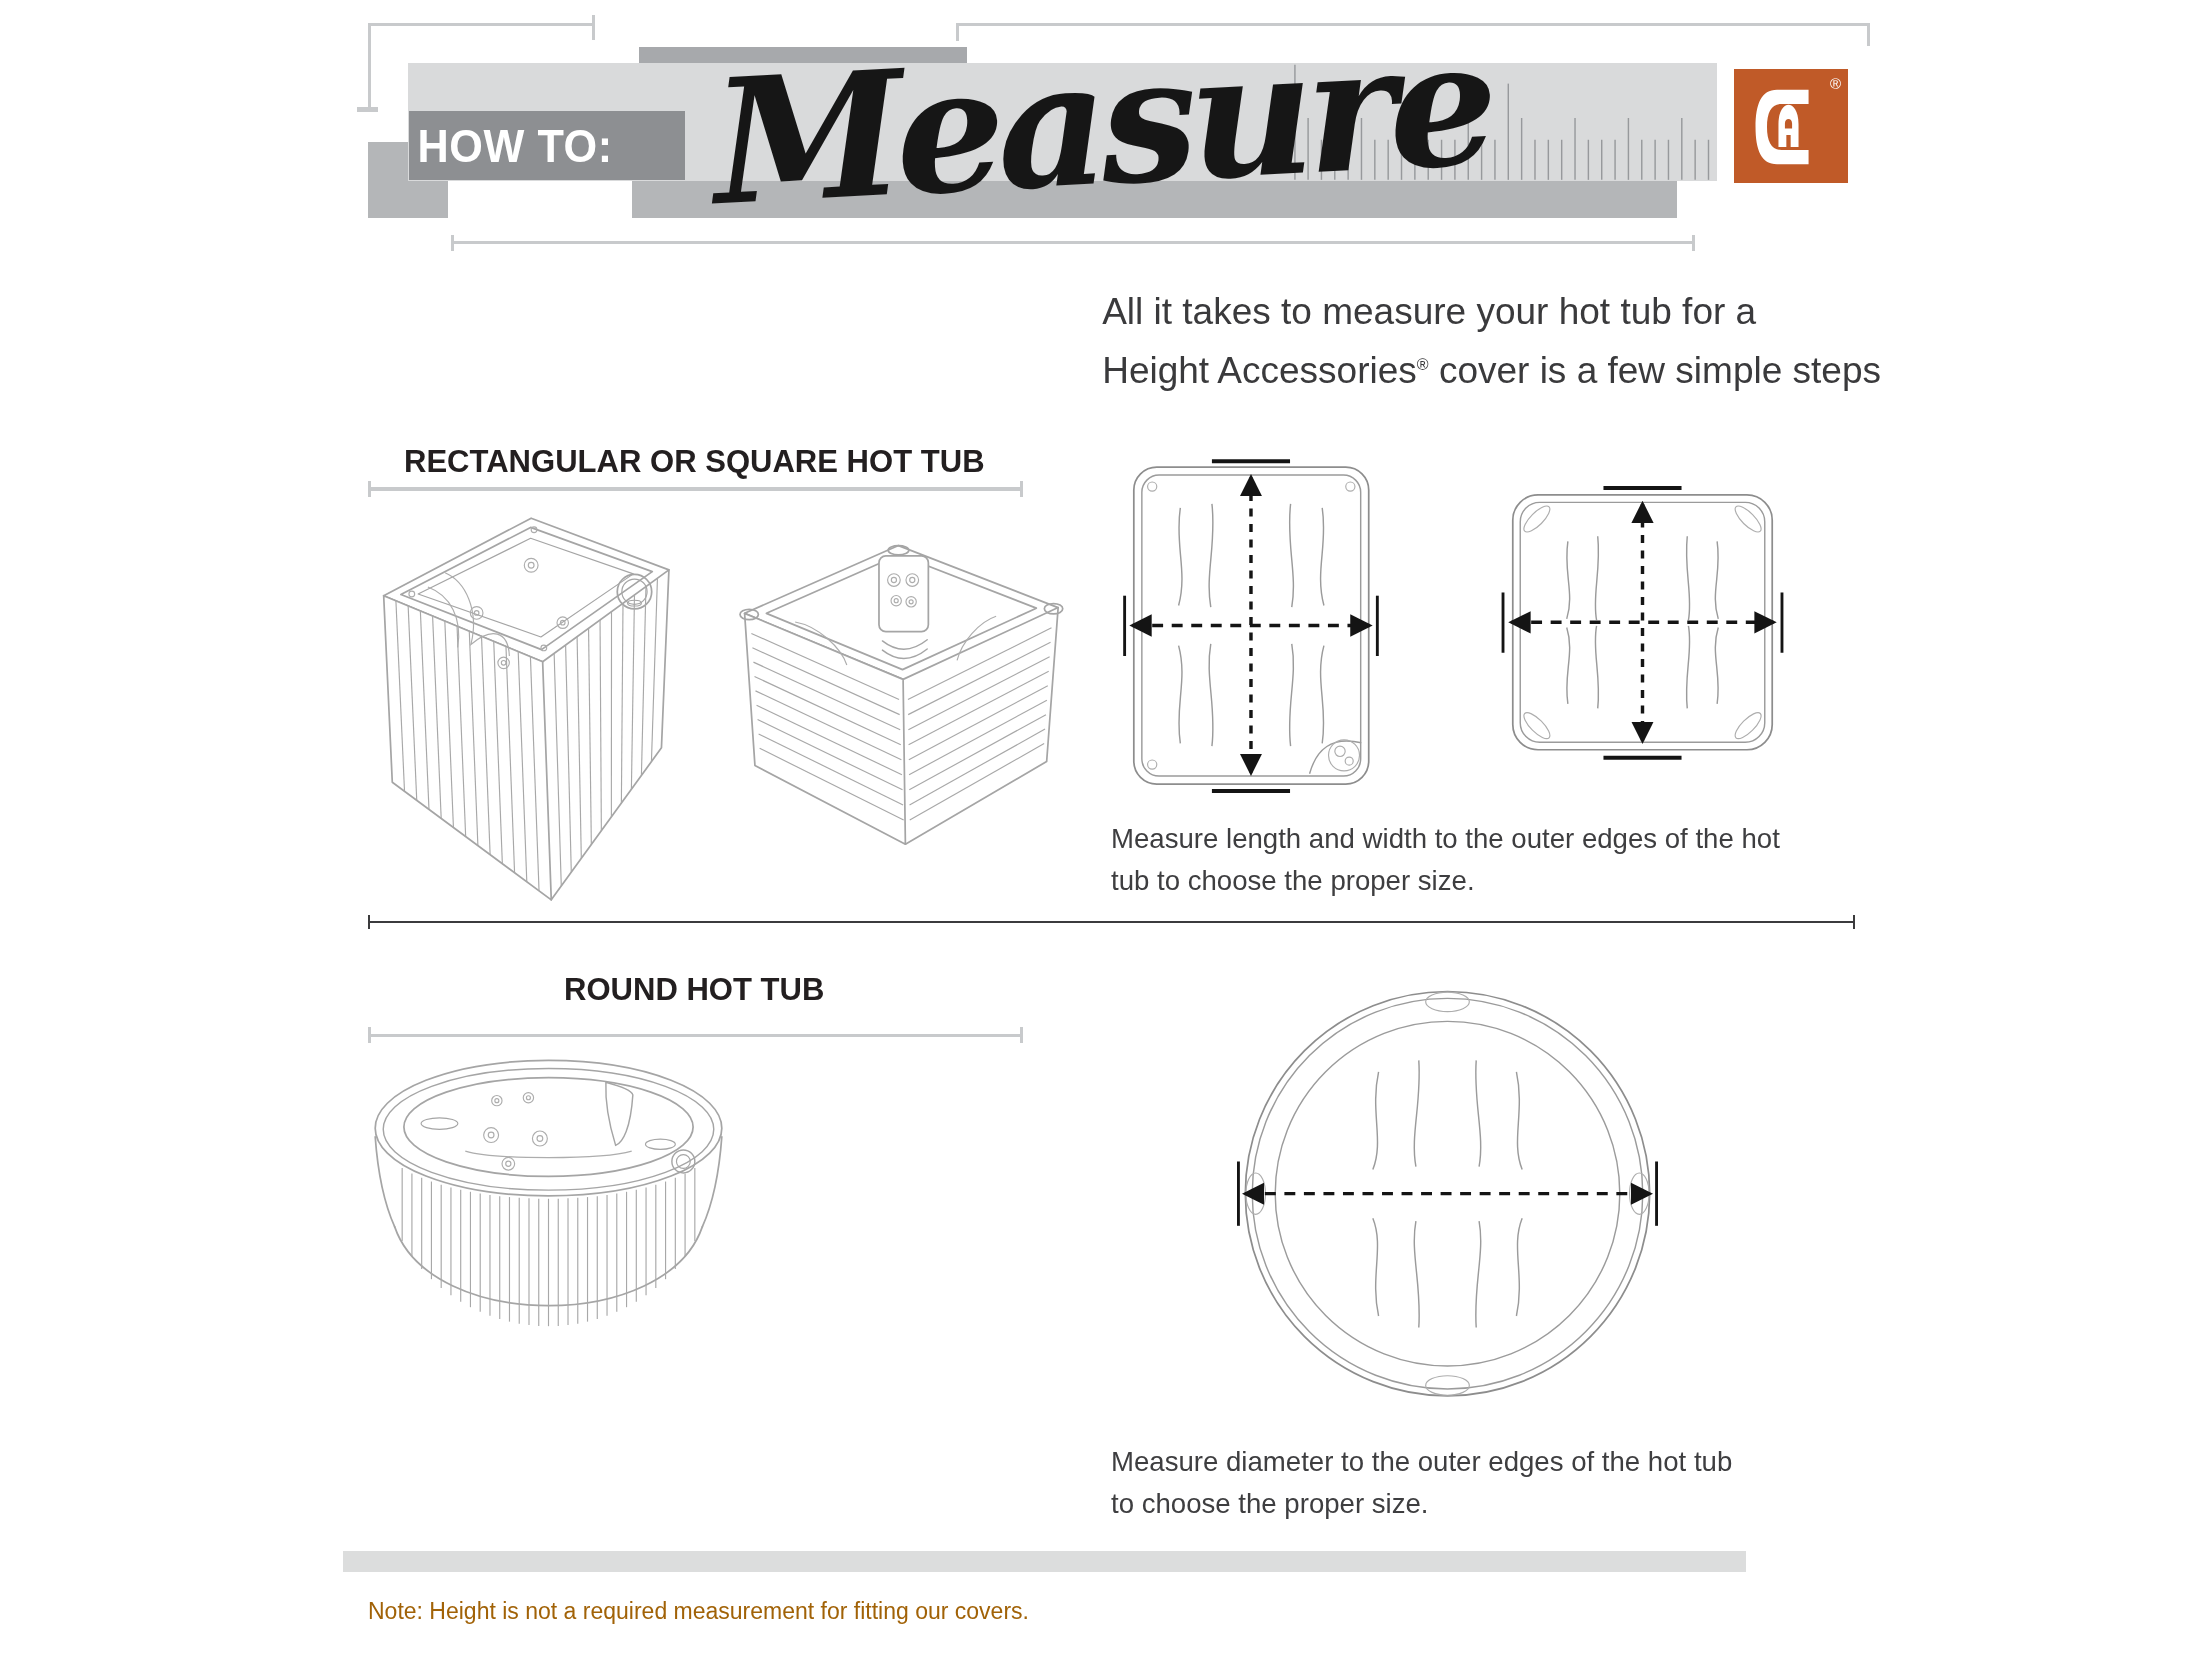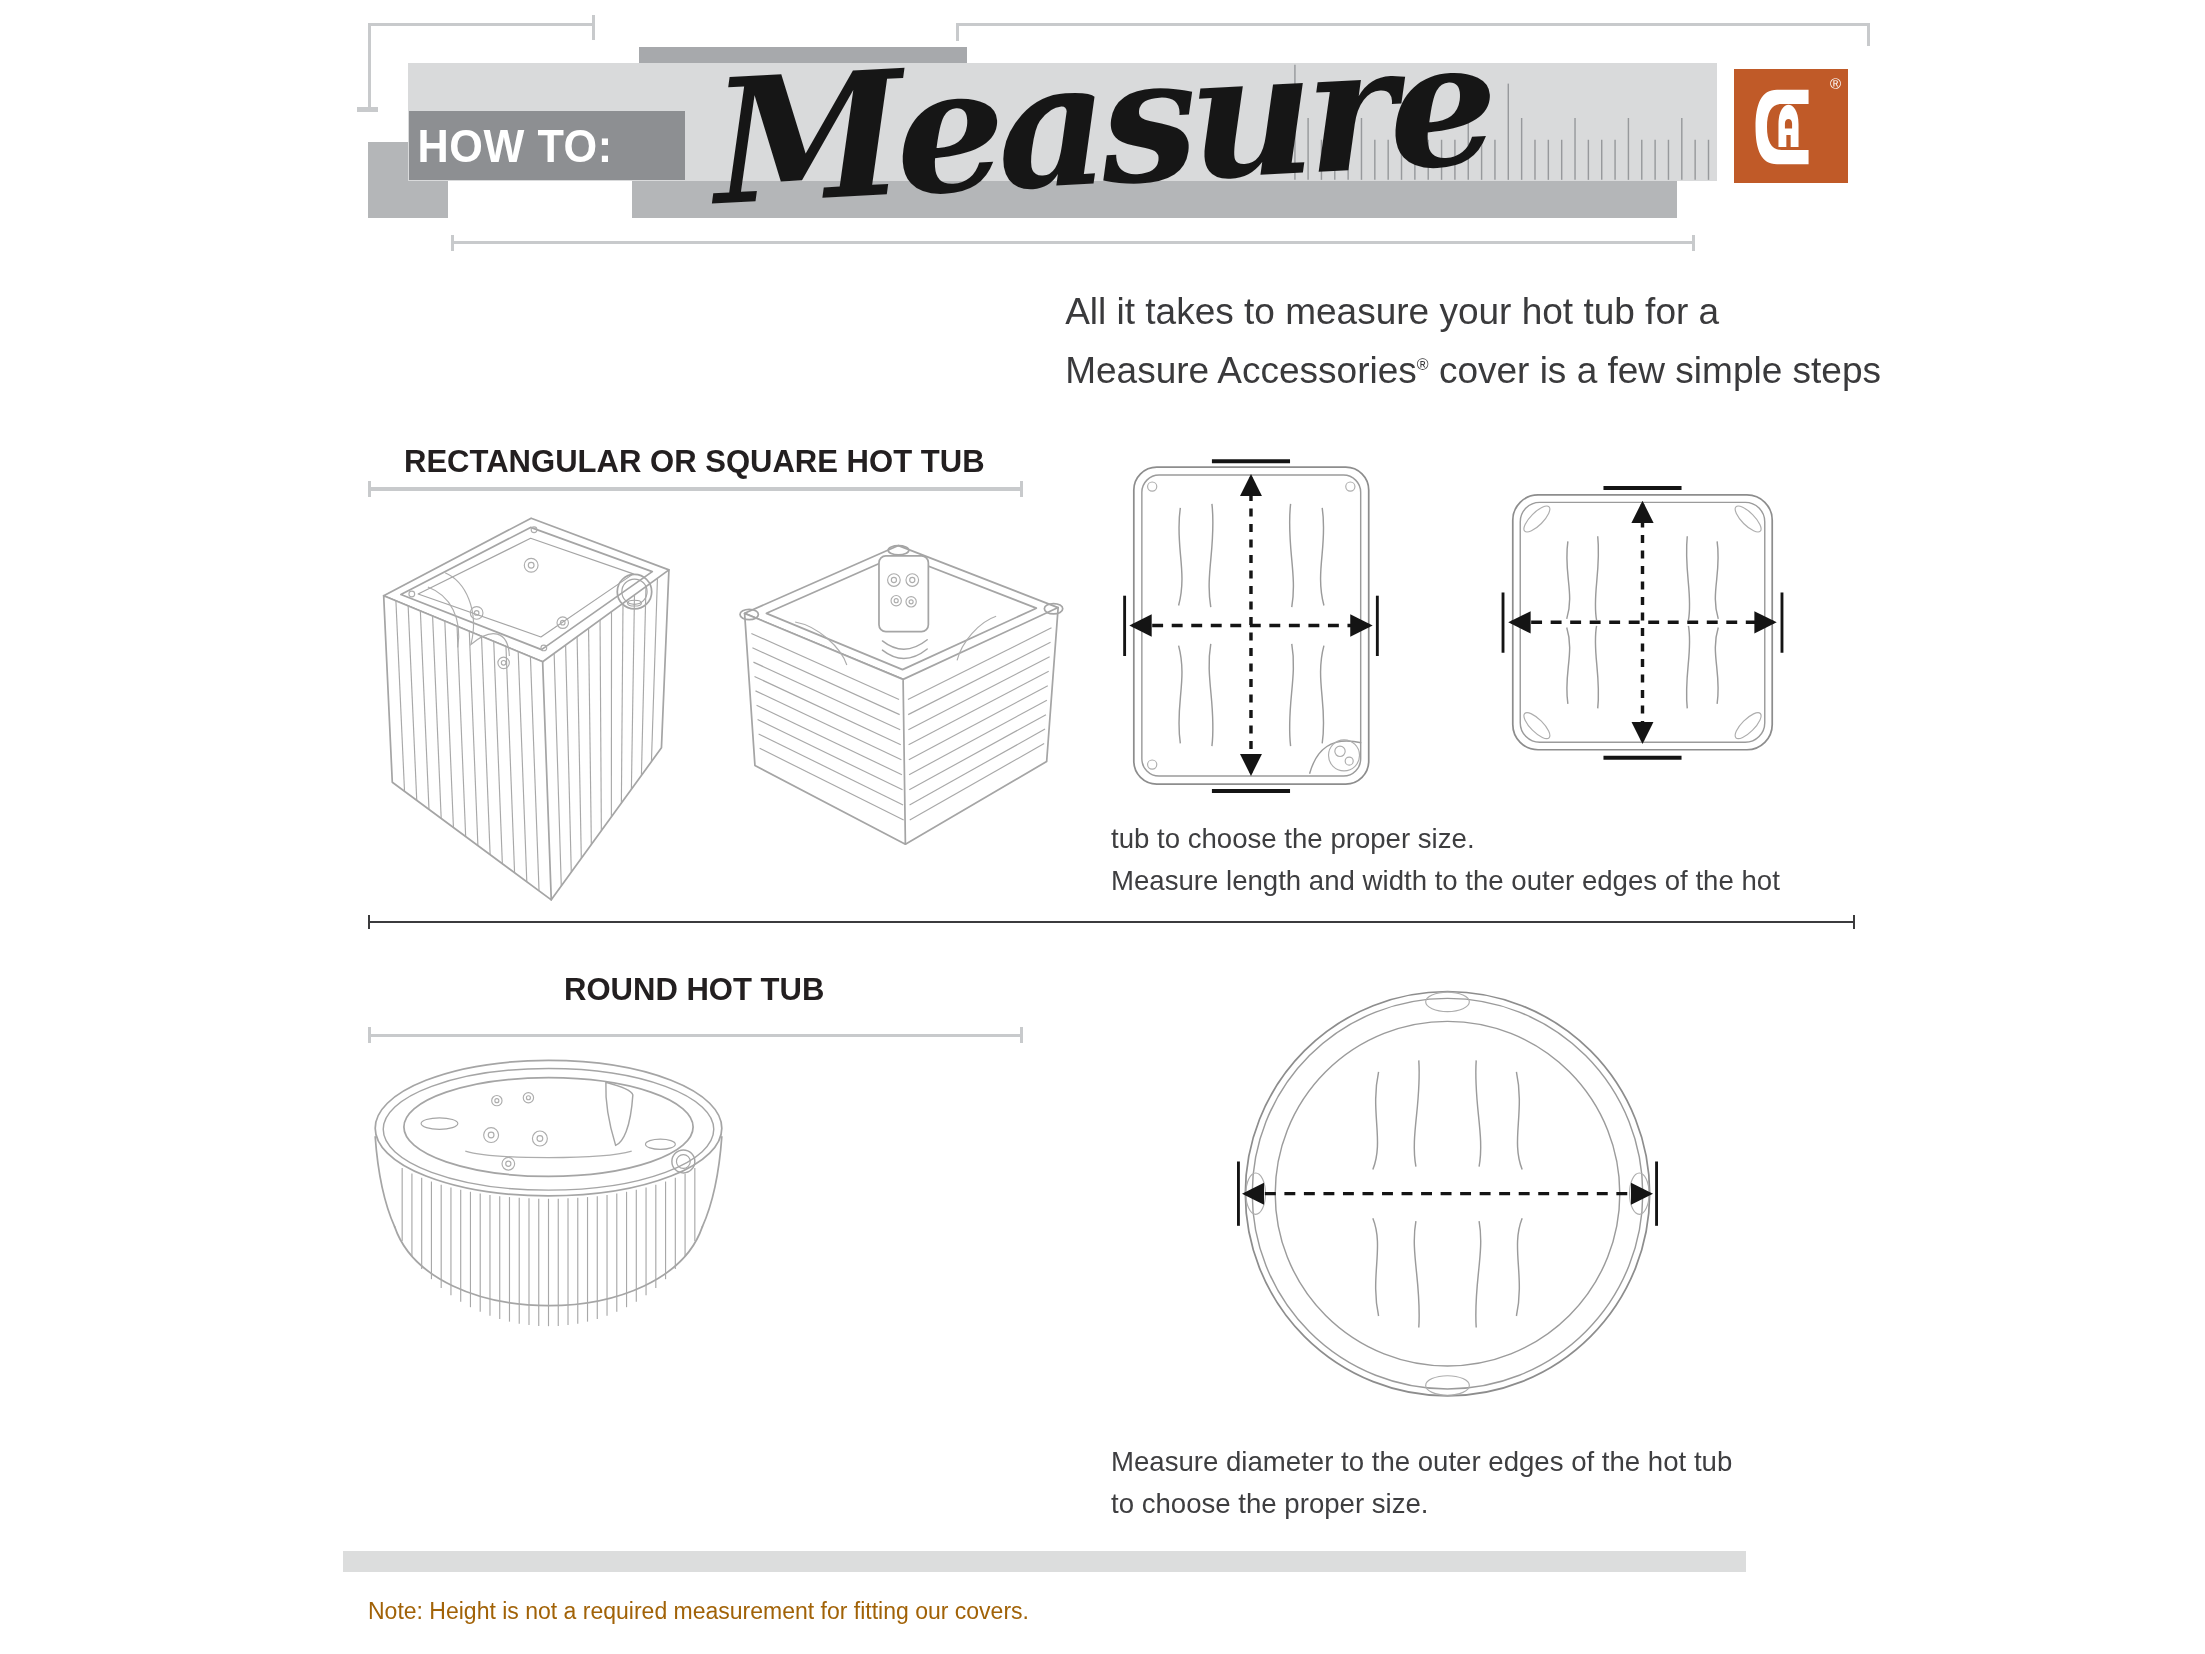--- a/index.html
+++ b/index.html
@@ -120,21 +120,21 @@
       <path fill="#ffffff" fill-rule="evenodd" d="M36,88 L36,56 C36,37 44,29 50,29 C56,29 64,37 64,56 L64,88 L53,88 L53,71 L47,71 L47,88 Z
                M45,55 C45,47 55,47 55,55 L55,62 L45,62 Z"></path>
     </svg>
     <span class="reg">®</span>
   </div>
 
   <div class="abs tickline" style="left:451px;top:241px;width:1244px;"></div>
 
   <div class="abs intro">
     <div>All it takes to measure your hot tub for a</div>
-    <div><span>Measure Accessories</span><sup>®</sup><span> cover is a few simple steps</span></div>
+    <div><span>Height Accessories</span><sup>®</sup><span> cover is a few simple steps</span></div>
   </div>
 
   <div class="abs sec-heading" style="left:404px;top:443px;">RECTANGULAR OR SQUARE HOT TUB</div>
   <div class="abs tickline" style="left:368px;top:484px;width:655px;"></div>
 
   <svg class="abs art" style="left:359px;top:495px;" width="330" height="408" viewBox="0 0 575 710">
     <g class="lineart">
       <polygon points="43,175 300,40 540,130 320,290" fill="#ffffff"></polygon>
       <polygon points="73,173 299,56 511,133 318,269" fill="none"></polygon>
       <polygon points="103,172 299,75 478,137 317,247" fill="none" stroke-width="2"></polygon>
@@ -293,22 +293,22 @@
     </g>
     <line x1="182" y1="12" x2="318" y2="12" class="capbar"></line>
     <line x1="182" y1="482" x2="318" y2="482" class="capbar"></line>
     <line x1="250" y1="40" x2="250" y2="452" class="dash-v" marker-start="url(#ah2)" marker-end="url(#ah2)"></line>
     <line x1="7" y1="194" x2="7" y2="299" class="sidebar"></line>
     <line x1="493" y1="194" x2="493" y2="299" class="sidebar"></line>
     <line x1="22" y1="246" x2="478" y2="246" class="dash-h" marker-start="url(#ah2)" marker-end="url(#ah2)"></line>
   </svg>
 
   <div class="abs caption" style="left:1111px;top:818px;">
+    <div>Measure length and width to the outer edges of the hot</div>
     <div>tub to choose the proper size.</div>
-    <div>Measure length and width to the outer edges of the hot</div>
   </div>
 
   <div class="divider"></div>
 
   <div class="abs sec-heading" style="left:564px;top:971px;">ROUND HOT TUB</div>
   <div class="abs tickline" style="left:368px;top:1027px;width:655px;"></div>
 
   <svg class="abs art" style="left:362px;top:1042px;" width="373" height="290" viewBox="0 0 650 505">
     <g class="lineart">
       <ellipse cx="325" cy="150" rx="302" ry="118" fill="#ffffff"></ellipse>

